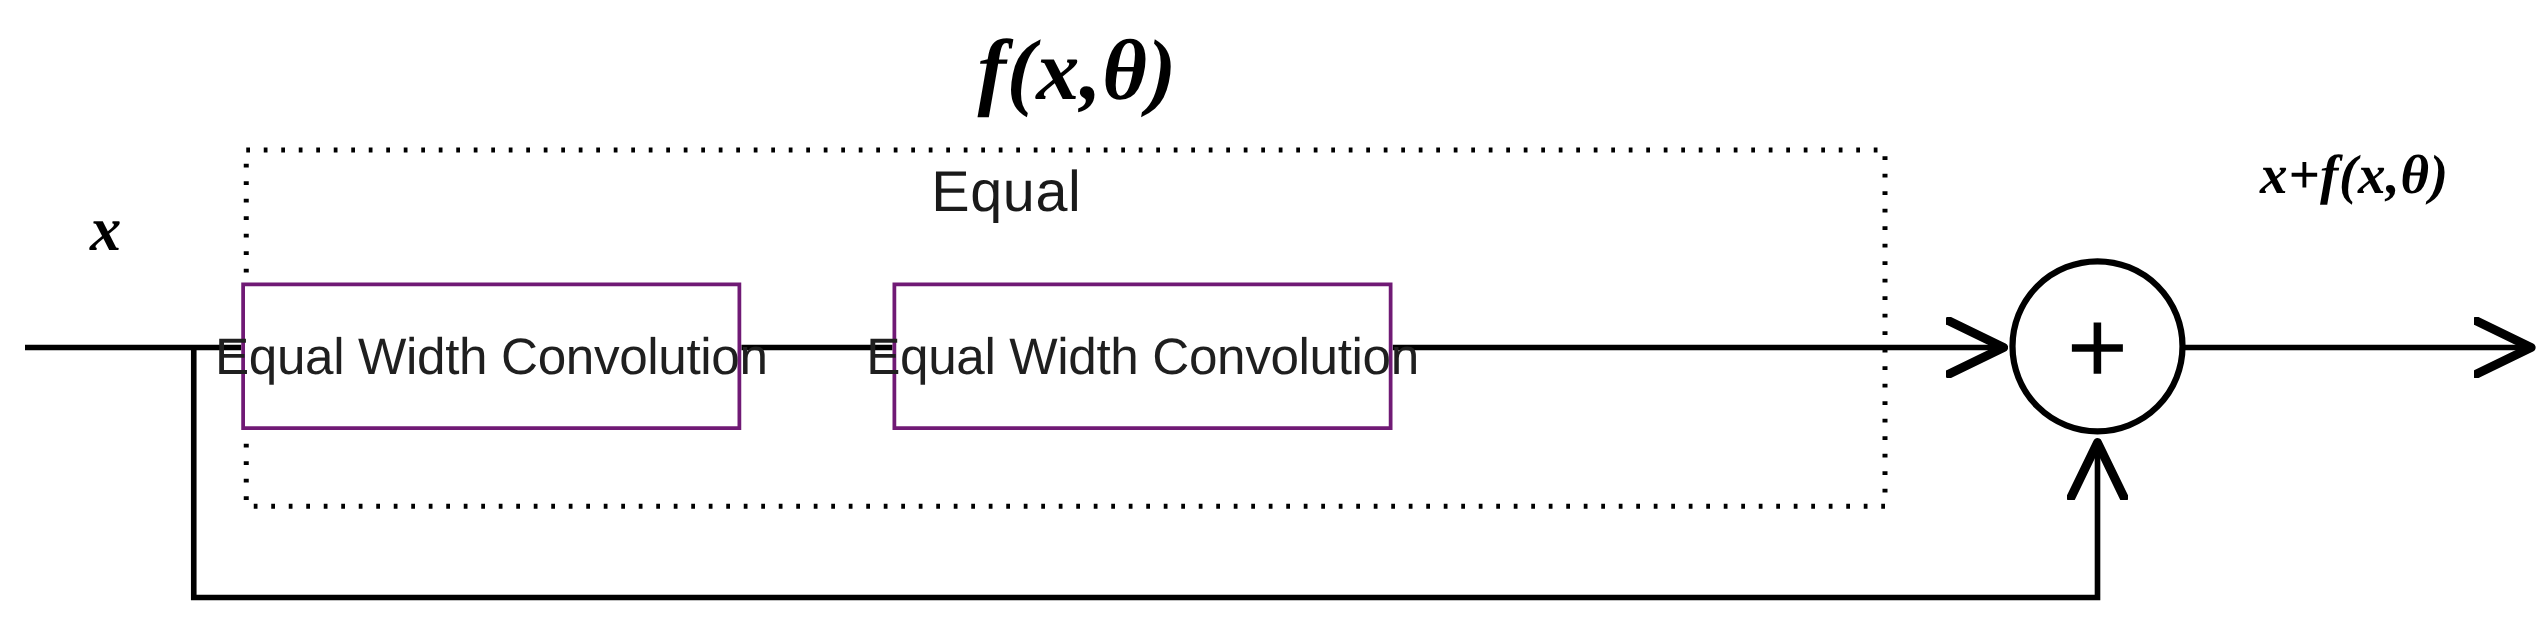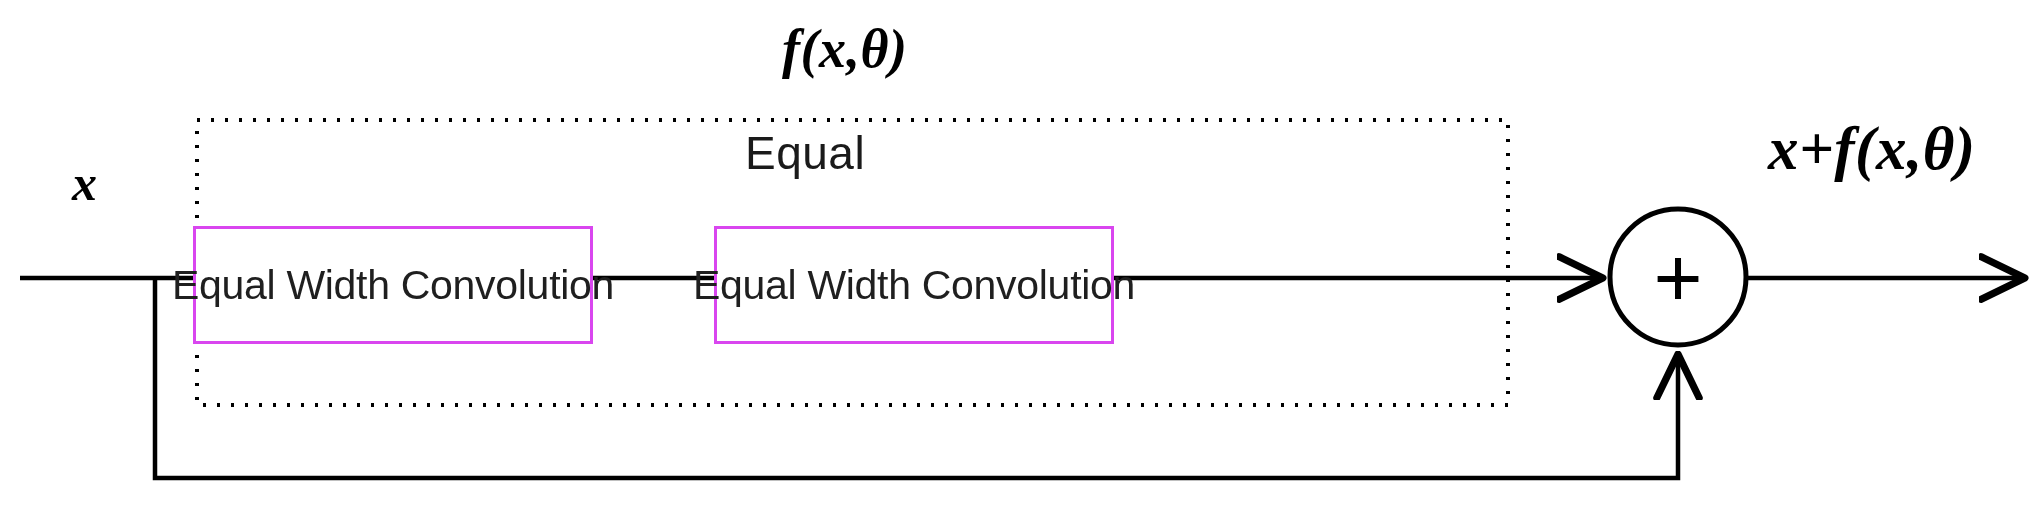--- a/index.html
+++ b/index.html
@@ -29,51 +29,51 @@
     font-family: "Liberation Serif", serif;
     font-weight: bold;
     font-style: italic;
     color: #000000;
     white-space: nowrap;
     line-height: 1;
   }
   #label-fxtheta {
     left: 782px;
     top: 22px;
-    font-size: 54px;
+    font-size: 69px;
     letter-spacing: 0.5px;
   }
   #label-x-input {
     left: 72px;
     top: 158px;
     font-size: 50px;
   }
   #label-output {
-    left: 1768px;
+    left: 1808px;
     top: 118px;
-    font-size: 61px;
+    font-size: 44px;
     letter-spacing: 0.5px;
   }
   .plain-label {
     position: absolute;
     font-family: "Liberation Sans", sans-serif;
     color: #1a1a1a;
     white-space: nowrap;
     line-height: 1;
   }
   #label-relu {
     left: 745px;
     top: 130px;
     font-size: 46px;
     letter-spacing: 0.5px;
   }
   .conv-box {
     position: absolute;
     box-sizing: border-box;
-    border: 3px solid #d946ef;
+    border: 3px solid #701a75;
     background: #ffffff;
     display: flex;
     align-items: center;
     justify-content: center;
   }
   .conv-box-label {
     font-family: "Liberation Sans", sans-serif;
     font-size: 41px;
     color: #1f1f1f;
     white-space: nowrap;

